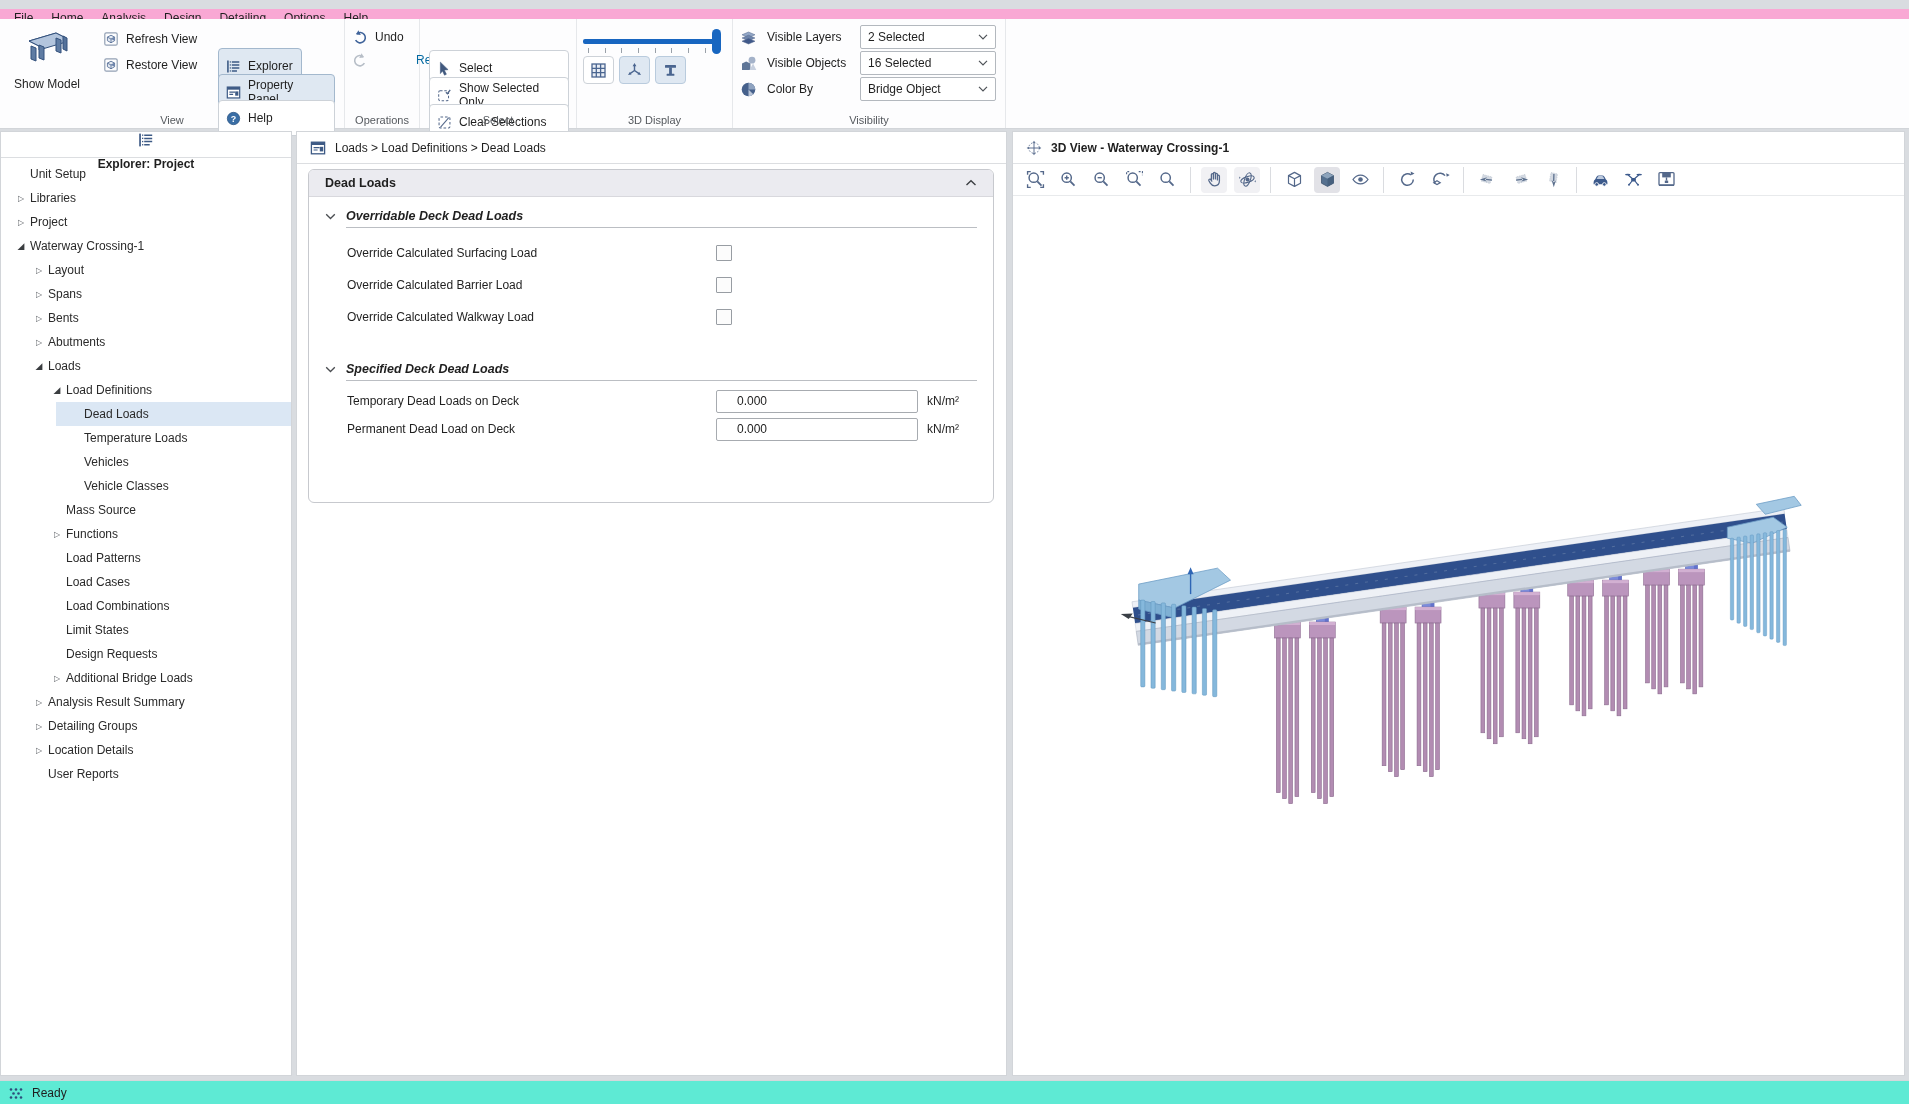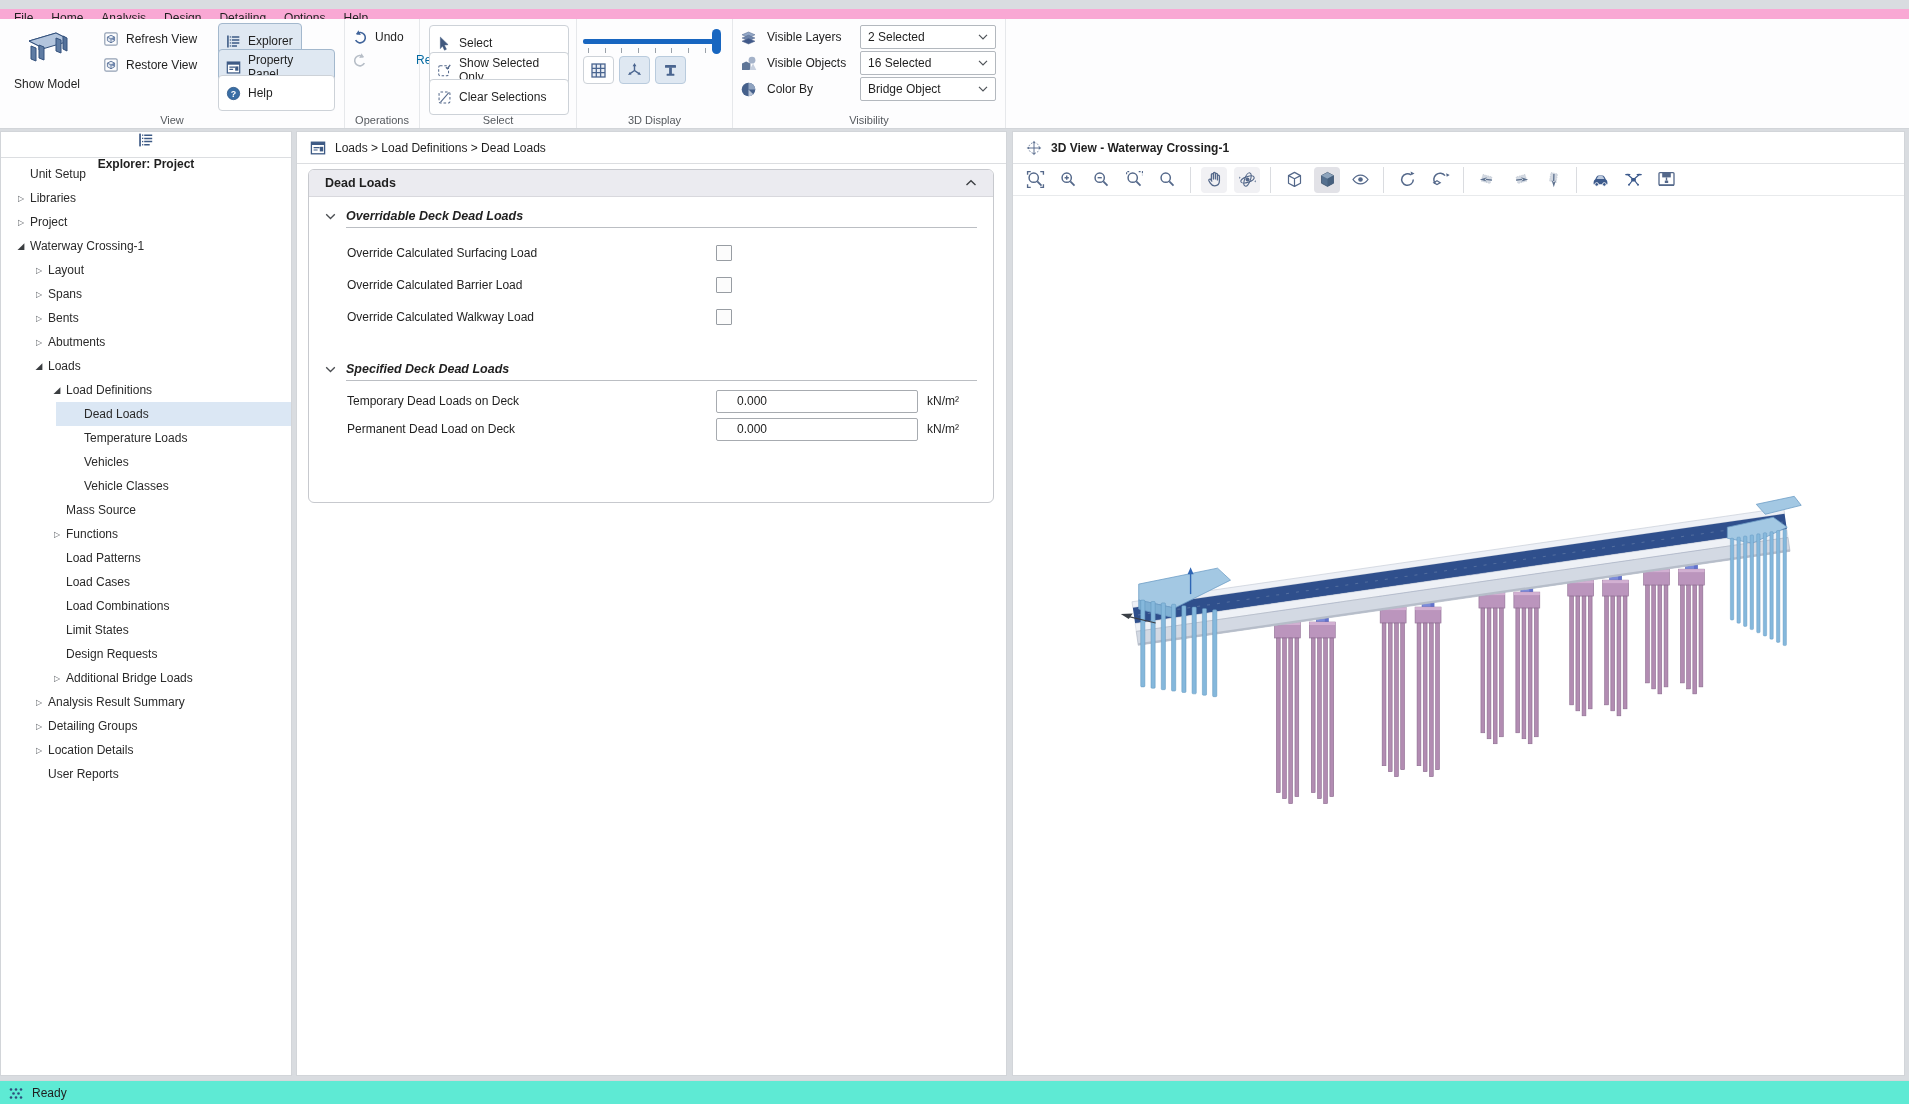--- a/index.html
+++ b/index.html
@@ -21,21 +21,21 @@
   .ic svg { display:block; width:100%; height:100%; }
   .i16 { width:16px; height:16px; }
   .i15 { width:15px; height:15px; }
   .bigbtn { position:absolute; left:3px; top:3px; width:88px; height:90px; display:flex; flex-direction:column;
     align-items:center; border-radius:4px; font-size:12px; }
   .bigbtn .ic { width:50px; height:46px; margin-top:5px; }
   .bigbtn span.lbl { margin-top:4px; }
   .flatbtn { position:absolute; display:flex; align-items:center; gap:7px; font-size:12px; }
   .flatbtn.dis { color:#0369a1;gap:48px; }
   .rbtn { position:absolute; display:flex; align-items:center; gap:7px; font-size:12px;
-    background:#fff; border:1px solid #cdd2d8; border-radius:4px; height:36px; padding:0 7px; }
+    background:#fff; border:1px solid #cdd2d8; border-radius:4px; height:36px; padding:0 7px;margin-top:25px; }
   .rbtn.hl { background:#dfe8f2; border-color:#a3b8cd; }
   
   .sl-track { position:absolute; left:6px; top:20px; width:136px; height:5px; background:#1866c0; border-radius:2px; }
   .sl-handle { position:absolute; left:135px; top:10px; width:9px; height:25px; background:#1866c0; border-radius:4.5px; }
   .sl-ticks { position:absolute; left:11px; top:29px; width:118px; height:5px;
     background:repeating-linear-gradient(90deg,#9aa1a9 0 1px,transparent 1px 16.7px); }
   .tglbtn { position:absolute; top:37px; width:31px; height:28px; border:1px solid #cdd2d8; border-radius:4px;
     background:#fff; display:flex; align-items:center; justify-content:center; }
   .tglbtn.hl { background:#dfe8f2; border-color:#b9cbdd; }
   .tglbtn .ic { width:17px; height:17px; }

